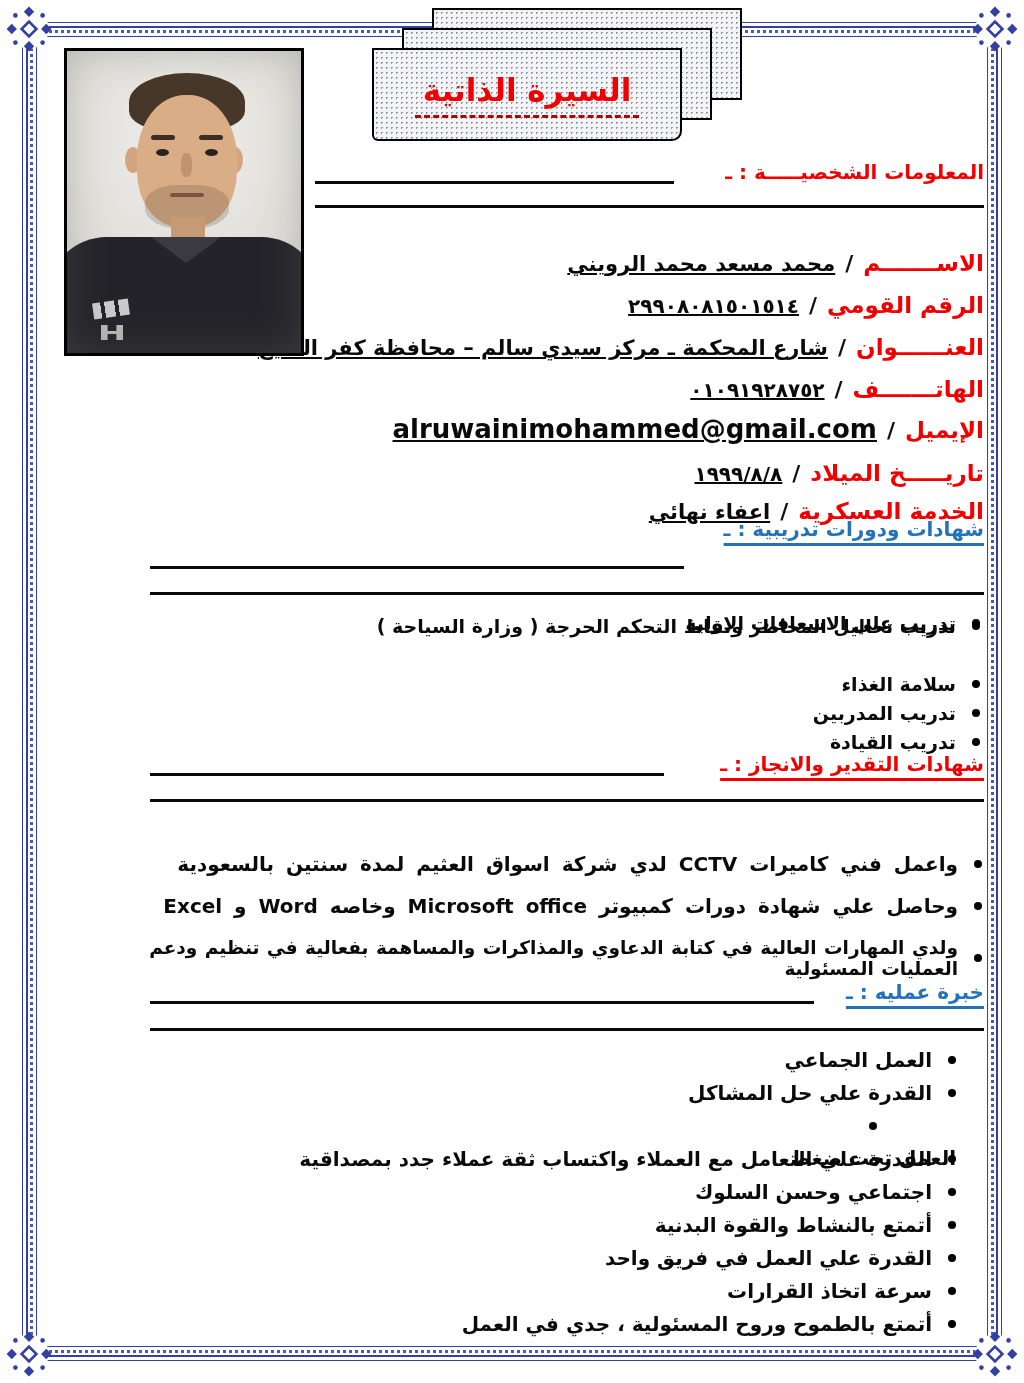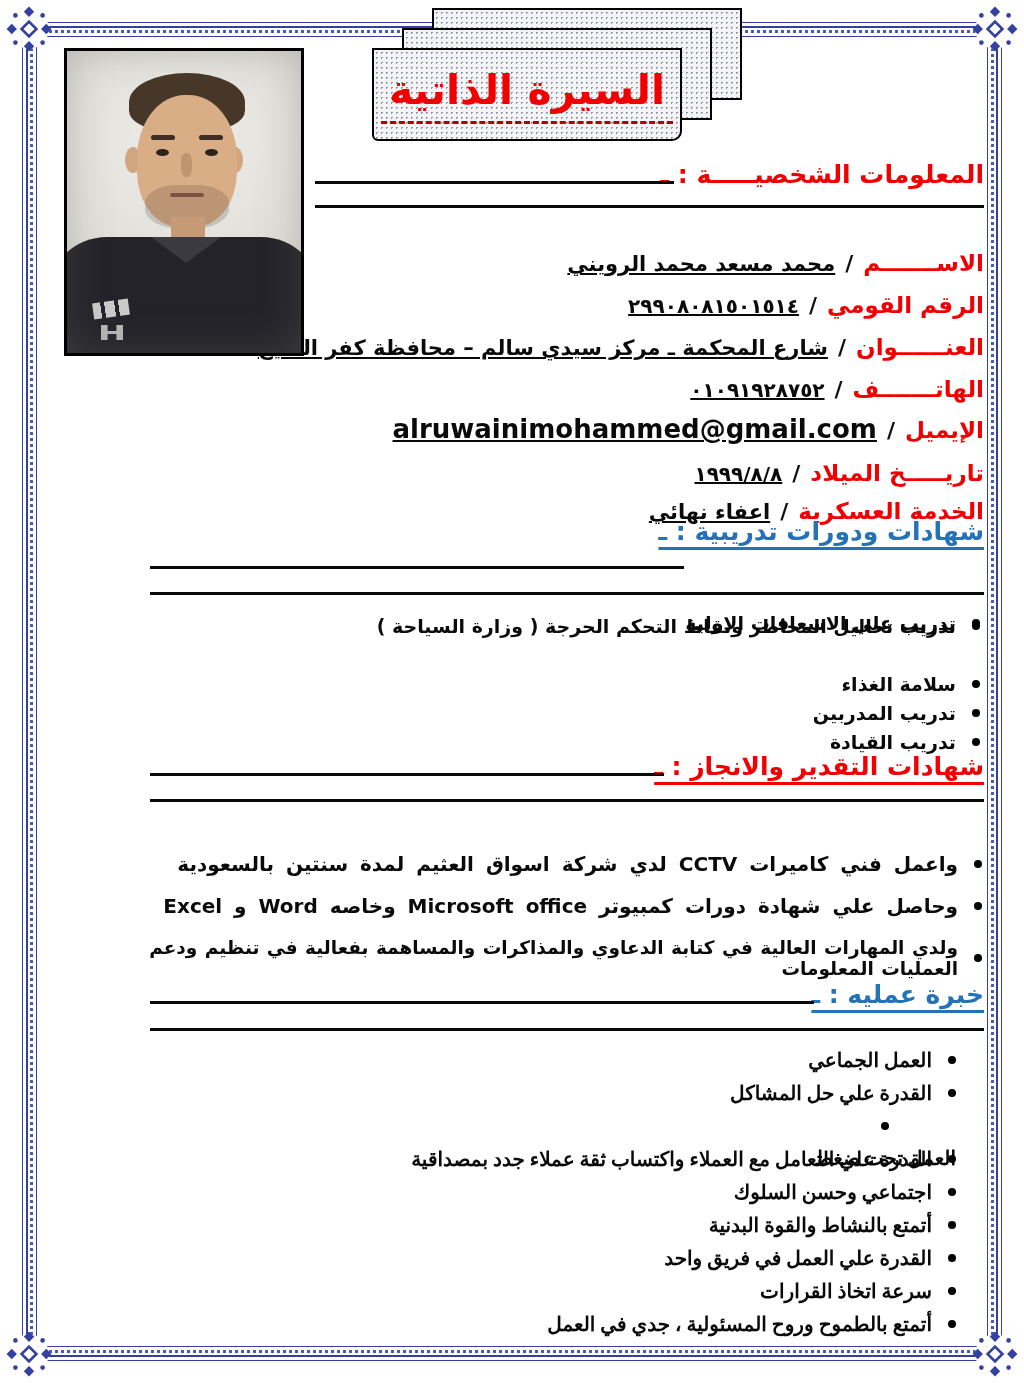--- a/index.html
+++ b/index.html
@@ -52,46 +52,46 @@
   
   .banner-stack { position:absolute; left:332px; top:-32px; width:372px; height:135px; z-index:6; }
   .blayer { position:absolute; border:2px solid #000;
             background-color:#f4f4f6;
             background-image: radial-gradient(circle, #9097ab 1px, transparent 1px);
             background-size:5px 5px; }
   .bl-2 { left:60px; top:0;  width:310px; height:92px; z-index:1; }
   .bl-1 { left:30px; top:20px; width:310px; height:92px; z-index:2; }
   .bl-f { left:0;  top:40px; width:310px; height:93px; z-index:3;
           display:flex; align-items:center; justify-content:center; border-radius:0 0 10px 6px; }
-  .banner-title { color:#f00000; font-weight:bold; font-size:41px;
+  .banner-title { color:#f00000; font-weight:bold; font-size:31px;
                   border-bottom:3px dashed #b00000; padding:0 8px 7px; }
 
   
-  .sec-title { position:absolute; right:0; font-weight:bold; font-size:25px; white-space:nowrap; }
+  .sec-title { position:absolute; right:0; font-weight:bold; font-size:20px; white-space:nowrap; }
   .t-red  { color:#f00000; }
   .t-blue { color:#2472b8; }
   .t-underline { text-decoration:underline; text-decoration-thickness:2.5px; text-underline-offset:7px; }
   .hline { position:absolute; height:3px; background:#0a0a0a; }
 
   
   .row { position:absolute; right:0; display:flex; direction:rtl; align-items:baseline; gap:10px; white-space:nowrap; }
   .flabel { color:#f00000; font-weight:bold; font-size:23px; }
   .fsep   { color:#111; font-weight:bold; font-size:22px; }
   .fvalue { color:#0a0a0a; font-weight:bold; font-size:21px;text-decoration:underline; }
   .r-digits .fvalue { font-size:20px; letter-spacing:1px; }
   .r-email .fvalue { font-size:26px; }
 
   
   .bullet-row { position:absolute; display:flex; direction:rtl; align-items:center; gap:16px; }
   .dot { width:8px; height:8px; border-radius:50%; background:#000; flex:0 0 auto; }
   .btext { color:#0a0a0a; font-weight:bold; }
   .train { right:4px; }  .train .btext { font-size:19px; }
   .ach   { left:55px; right:2px; } .ach .btext { font-size:20px; word-spacing:5px; flex:1; }
   .ach-last .btext { font-size:18.5px; word-spacing:1px; }
-  .exp   { right:28px; } .exp .btext { font-size:20px;font-family:Liberation Serif, serif; }
+  .exp   { right:28px; } .exp .btext { font-size:20px; }
 </style>
 </head>
 <body>
 
 <div class="page">
 
   <div class="frame-line1"></div>
   <div class="frame-line2"></div>
   <div class="frame-band"></div>
   <div class="frame-line3"></div>
@@ -264,21 +264,21 @@
     <div class="bullet-row ach" style="top:812px;">
       <span class="dot"></span>
       <span class="btext">واعمل فني كاميرات  CCTV  لدي شركة اسواق العثيم لمدة سنتين بالسعودية</span>
     </div>
     <div class="bullet-row ach" style="top:854px;">
       <span class="dot"></span>
       <span class="btext">وحاصل علي شهادة دورات كمبيوتر  Microsoft office  وخاصه Word و Excel</span>
     </div>
     <div class="bullet-row ach ach-last" style="top:897px;">
       <span class="dot"></span>
-      <span class="btext">ولدي المهارات العالية في كتابة الدعاوي والمذاكرات والمساهمة بفعالية في تنظيم ودعم العمليات المعلومات</span>
+      <span class="btext">ولدي المهارات العالية في كتابة الدعاوي والمذاكرات والمساهمة بفعالية في تنظيم ودعم العمليات المسئولية</span>
     </div>
 
     <span class="sec-title t-blue t-underline" style="top:940px;">خبرة عمليه  : ـ</span>
     <div class="hline" style="top:961px; left:110px; right:170px;"></div>
     <div class="hline" style="top:988px; left:110px; right:0;"></div>
 
     <div class="bullet-row exp" style="top:1008px;">
       <span class="dot"></span>
       <span class="btext">العمل الجماعي</span>
     </div>

